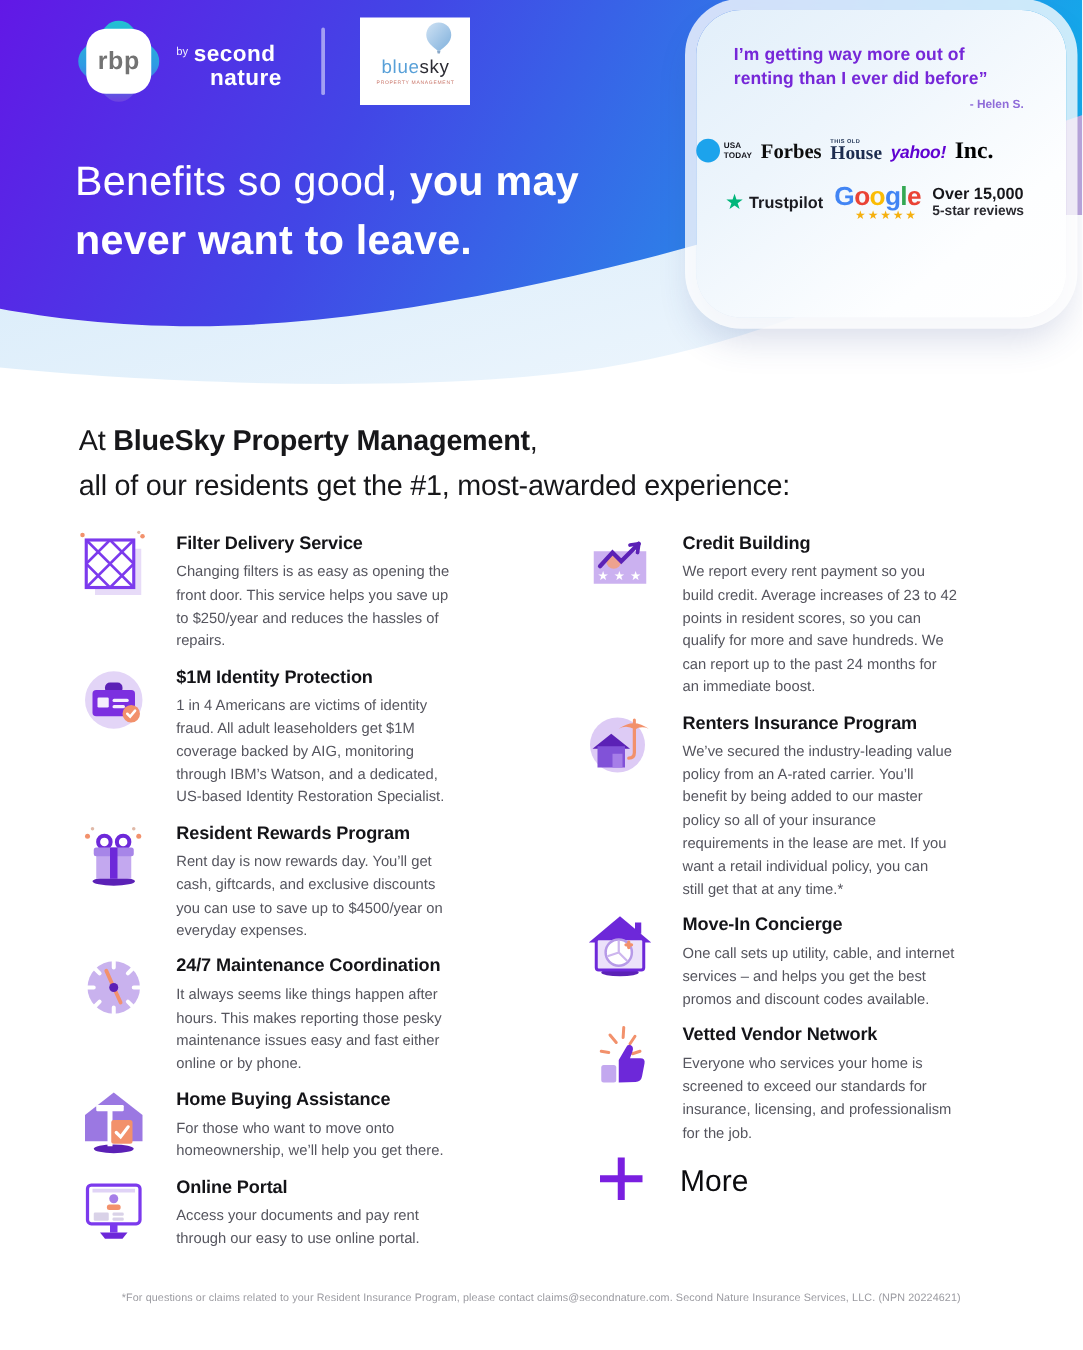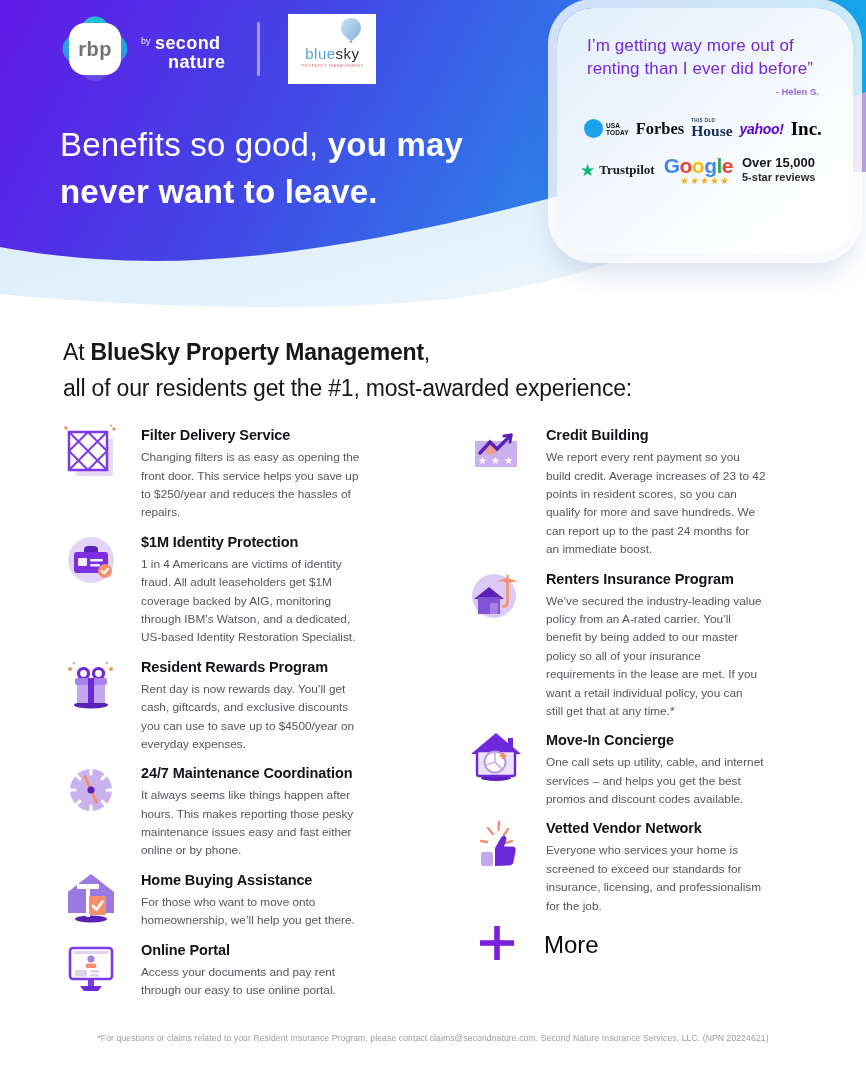--- a/index.html
+++ b/index.html
@@ -31,39 +31,39 @@
   .bs-sub{font-size:4px;color:#c9766a;letter-spacing:.14em;margin-top:2px;}
 
   .headline{position:absolute;left:60px;top:100px;color:#fff;font-size:33px;line-height:1.42;
             letter-spacing:.2px;font-weight:400;}
   .headline b{font-weight:bold;}
 
   
   .testimonial-card{position:absolute;left:557px;top:8px;width:296px;height:246px;border-radius:36px;
       background:linear-gradient(140deg,#e2effa 0%,#edf5fc 35%,#fdfeff 75%,#ffffff 100%);
       box-shadow:0 0 0 9px rgba(255,255,255,.78), 0 16px 30px rgba(50,70,140,.20);}
-  .quote{margin:26px 10px 0 30px;color:#7627d8;font-weight:normal;font-size:17px;line-height:1.38;
+  .quote{margin:26px 10px 0 30px;color:#7627d8;font-weight:bold;font-size:14px;line-height:1.38;
          white-space:pre-line;letter-spacing:.1px;}
   .attribution{margin:5px 34px 0 0;text-align:right;color:#8f6cd9;font-size:9.5px;font-weight:bold;}
 
-  .press-row{margin-top:21px;padding-left:27px;display:flex;align-items:center;gap:7px;}
+  .press-row{margin-top:21px;display:flex;align-items:center;gap:7px;}
   .usat{display:flex;align-items:center;gap:3px;}
   .usat-circle{width:19px;height:19px;border-radius:50%;background:#1ca3ec;flex:none;}
   .usat-text{font-size:6.5px;font-weight:800;line-height:1.1;color:#101018;letter-spacing:.02em;}
   .press-forbes{font-family:"Liberation Serif",serif;font-weight:bold;font-size:16.5px;color:#0d0d0d;}
   .press-house{display:flex;flex-direction:column;line-height:1;}
   .house-small{font-size:4.5px;font-weight:bold;color:#253858;letter-spacing:.08em;}
   .house-big{font-family:"Liberation Serif",serif;font-weight:bold;font-size:15.5px;color:#1d2d50;}
   .press-yahoo{font-size:14px;font-weight:700;font-style:italic;color:#5f01d1;letter-spacing:-.3px;}
   .press-inc{font-family:"Liberation Serif",serif;font-weight:900;font-size:19px;color:#000;}
 
   .reviews-row{margin-top:15px;padding-left:23px;display:flex;align-items:center;gap:9px;}
   .trustpilot{display:flex;align-items:center;gap:4px;}
   .tp-star{color:#00b67a;font-size:17px;line-height:1;}
-  .tp-label{font-size:13px;font-weight:bold;color:#1b1b21;font-family:Liberation Serif, serif;}
+  .tp-label{font-size:13px;font-weight:bold;color:#1b1b21;}
   .google-block{display:flex;flex-direction:column;align-items:center;line-height:1;}
   .google-word{font-size:21px;font-weight:bold;letter-spacing:-.5px;text-align:center;}
   .g-blue{color:#4285F4;} .g-red{color:#EA4335;} .g-yellow{color:#FBBC05;} .g-green{color:#34A853;}
   .google-stars{font-size:9.5px;color:#f5b00f;letter-spacing:1.5px;margin-top:0;padding-left:14px;}
   .reviews-text{display:flex;flex-direction:column;line-height:1.15;}
   .rv-line1{font-size:13px;font-weight:800;color:#16161a;}
   .rv-line2{font-size:11px;font-weight:bold;color:#2a2a30;}
 
   
   .main{padding:4px 0 0 63px;}

